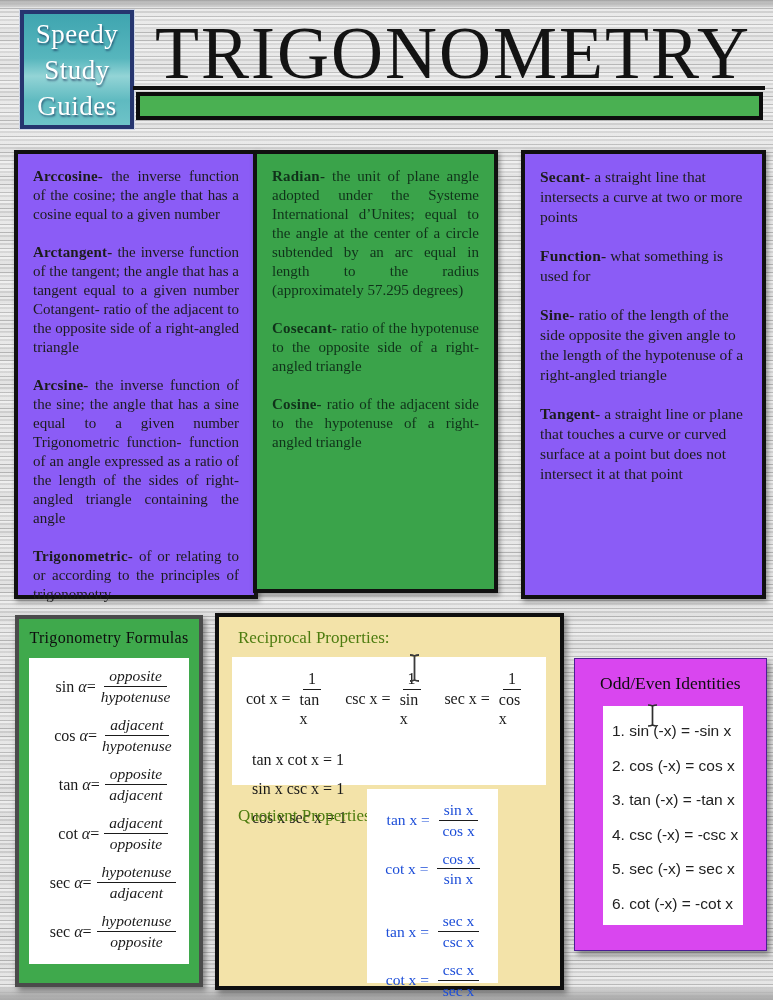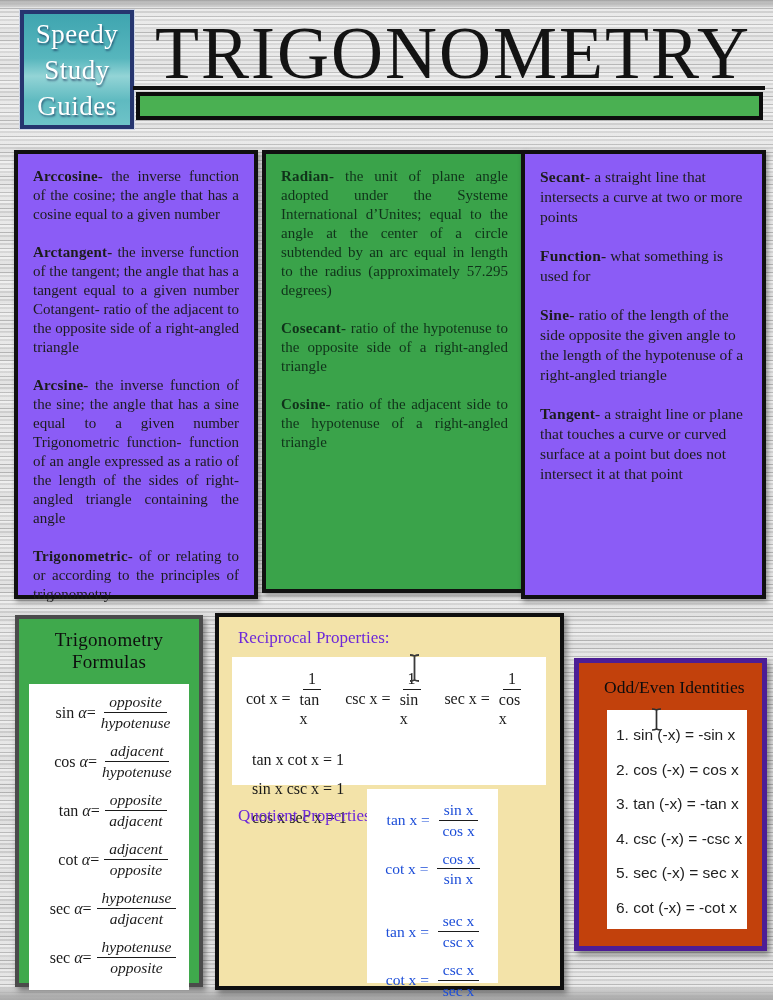--- a/index.html
+++ b/index.html
@@ -33,53 +33,53 @@
   .title-underline{position:absolute;left:133px;top:86px;width:632px;height:4px;background:#0f0f0f;}
   .title-bar{position:absolute;left:136px;top:92px;width:627px;height:28px;box-sizing:border-box;
     background:#4ab052;border:4px solid #0d0d0d;}
 
   
   .defbox{position:absolute;top:150px;box-sizing:border-box;border:4px solid #101010;
     padding:13px 15px 0;box-shadow:2px 3px 5px rgba(40,40,40,.45);}
   .tanbg{background:#8b5cf6;color:#1c1c1c;}
   .greenbg{background:#3aa34a;color:#10321a;}
   .col1{left:14px;width:244px;height:449px;}
-  .col2{left:262px;width:265px;height:443px;}
+  .col2{left:253px;width:245px;height:443px;}
   .col3{left:521px;width:245px;height:449px;}
   p.def{margin:0 0 19px;font-size:15px;line-height:19px;text-align:justify;}
   .col3 p.def{text-align:left;font-size:15.5px;line-height:20px;}
   p.def b{letter-spacing:.2px;}
 
   
   .panel{position:absolute;box-sizing:border-box;box-shadow:3px 4px 6px rgba(40,40,40,.5);}
   .formulas-box{left:15px;top:615px;width:188px;height:372px;background:#3fa94c;border:4px solid #4b4b4b;}
-  .panel-title{font-size:19px;color:#0e0e0e;text-align:center;margin-top:10px;letter-spacing:.3px;}
+  .panel-title{font-size:16px;color:#0e0e0e;text-align:center;margin-top:10px;letter-spacing:.3px;}
   .white-card{background:#ffffff;}
   .formulas-card{width:152px;height:302px;margin:11px auto 0;padding-top:4px;padding-left:8px;}
   .trow{display:flex;justify-content:center;align-items:center;height:49px;font-size:16px;color:#1a1a1a;}
   .fn{white-space:pre;}
   .frac{display:inline-flex;flex-direction:column;align-items:center;vertical-align:middle;margin-left:5px;line-height:1.15;}
   .frac .num{padding:0 5px 1px;border-bottom:1.6px solid #1b1b1b;}
   .frac .den{padding-top:1px;}
   .it .num,.it .den{font-style:italic;font-size:15.5px;}
 
   .props-box{left:215px;top:613px;width:349px;height:377px;background:#f3e3a9;border:4px solid #0f0f0f;position:absolute;}
-  .props-title{font-size:17px;color:#6d28d9;margin:11px 0 0 19px;}
+  .props-title{font-size:17px;color:#4d7c0f;margin:11px 0 0 19px;}
   .recip-card{width:314px;height:128px;margin:9px 0 0 13px;}
   .recip-fracs{display:flex;align-items:center;padding:13px 0 0 14px;font-size:16px;color:#1a1a1a;}
   .rgrp{display:inline-flex;align-items:center;margin-right:21px;}
   .rgrp .lhs{white-space:pre;}
   .prods{margin-top:17px;padding-left:20px;font-size:16px;color:#1a1a1a;}
   .prod{line-height:29px;}
   .quot-card{position:absolute;left:148px;top:172px;width:131px;height:192px;padding-top:2px;}
   .qrow{display:flex;justify-content:center;align-items:center;margin-top:10px;font-size:15.5px;color:#1d4ed8;}
   .qrow:nth-child(3){margin-top:24px;}
   .qrow .lhs{white-space:pre;}
 
-  .oddeven-box{left:574px;top:658px;width:193px;height:293px;background:#c2410c;border:5px solid #4c1d95;position:absolute;}
+  .oddeven-box{left:574px;top:658px;width:193px;height:293px;background:#d946ef;border:1px solid #4c1d95;position:absolute;}
   .oddeven-title{font-size:17.5px;color:#0d0d0d;margin:14px 0 0 25px;}
   .oddeven-card{width:140px;height:219px;margin:12px 0 0 28px;padding:8px 0 0 9px;box-sizing:border-box;}
   .oeitem{font-family:"Liberation Sans",sans-serif;font-size:15.5px;line-height:34.5px;color:#222;white-space:nowrap;}
 
   .cursor{position:absolute;pointer-events:none;}
   .cursor svg{display:block;}
 </style>
 </head>
 <body>
 

